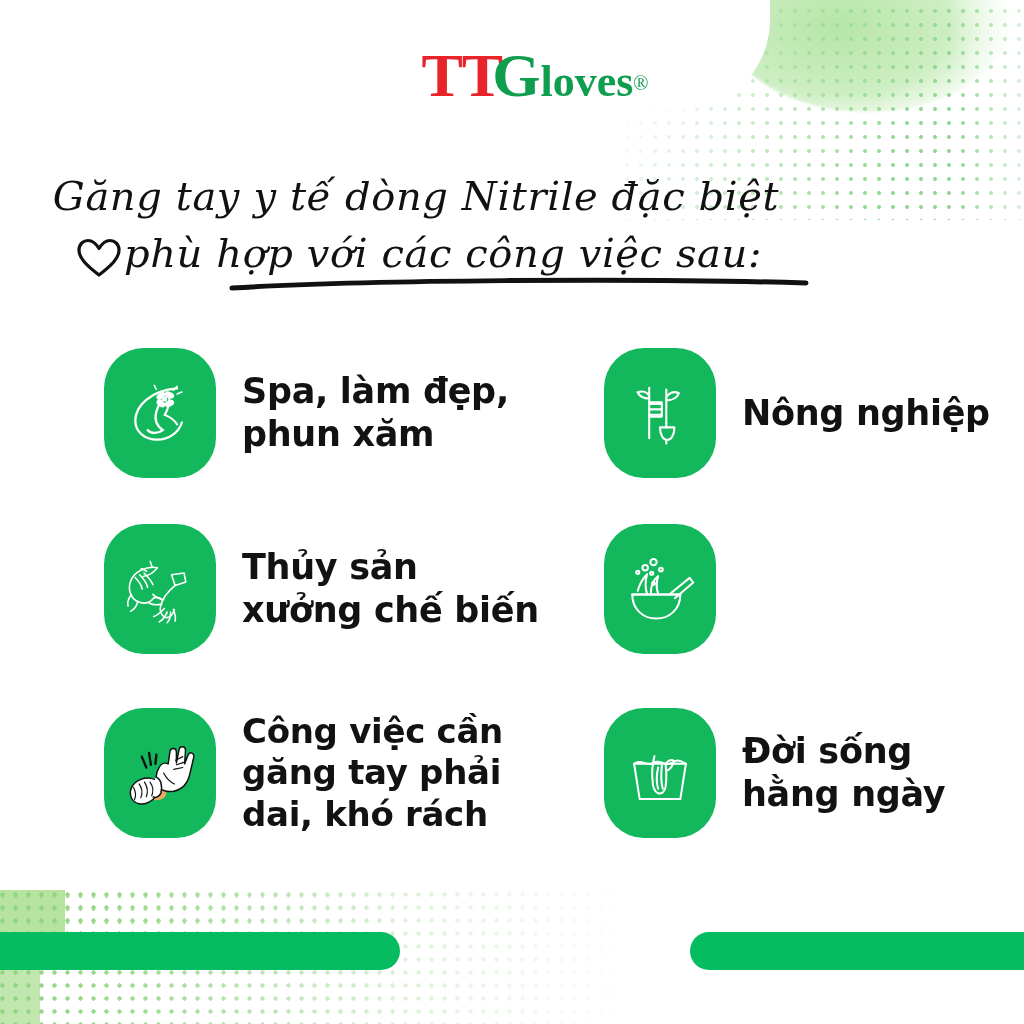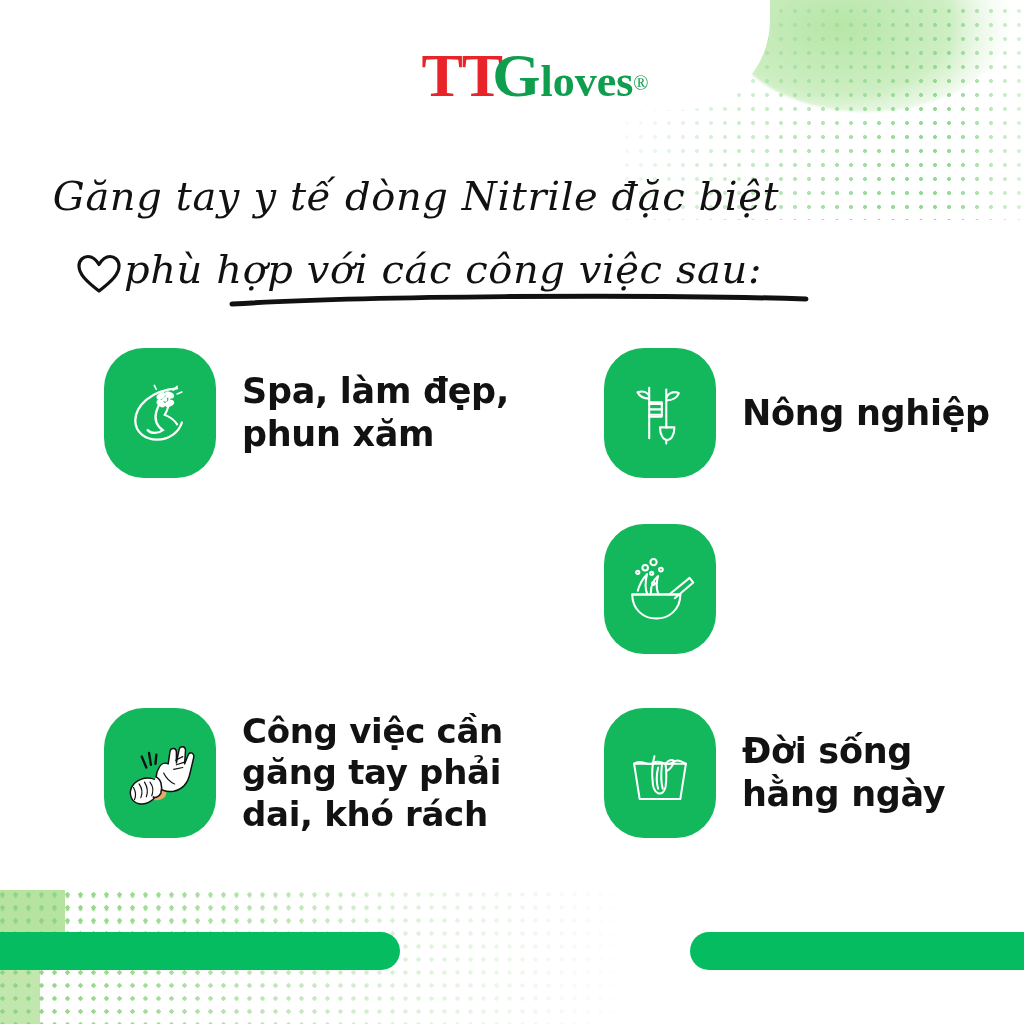--- a/index.html
+++ b/index.html
@@ -95,21 +95,21 @@
     text-align:center;
   }
   .hl-line{
     font-family:"DejaVu Serif",serif;
     font-style:italic;font-weight:400;
     font-size:40px;color:#111111;
     letter-spacing:.6px;line-height:1.42;
     white-space:nowrap;
   }
   .hl-row2{
-    position:relative;display:inline-block;padding-left:54px;margin-top:16px;
+    position:relative;display:inline-block;padding-left:54px;margin-top:0;
   }
   .heart{
     position:absolute;left:6px;top:12px;width:46px;height:40px;
   }
   .underline-wrap{
     position:relative;width:1024px;height:16px;margin-top:-6px;
   }
   .underline-wrap svg{position:absolute;left:0;top:0;}
 
   
@@ -229,20 +229,43 @@
               <path d="M40 56 L56 56 C56 65 52 70 48 70 C44 70 40 65 40 56 Z"></path>
               <line x1="47" y1="52" x2="47" y2="56"></line>
               <line x1="47" y1="70" x2="47" y2="74"></line>
             </g>
           </svg>
         </span>
       </div>
       <div class="label">Nông nghiệp</div>
     </div>
 
+    <div class="cell col-a row-2">
+      <div class="badge">
+        <span>
+          <svg viewBox="0 0 90 80" width="80" height="72">
+            <g fill="none" stroke="#ffffff" stroke-width="1.8" stroke-linecap="round" stroke-linejoin="round">
+
+              <path d="M42 16 C30 14 16 20 12 31 C8 42 13 52 22 55 C28 57 34 55 38 50"></path>
+              <path d="M42 16 C38 22 32 25 26 26 M30 20 L24 17 M36 15 L34 9"></path>
+              <path d="M17 27 C21 31 24 35 25 40 M22 24 C26 28 30 33 31 38 M27 22 C31 26 35 30 37 35"></path>
+              <path d="M13 46 C10 50 8 55 9 59 M20 54 C19 59 16 63 12 65"></path>
+              <path d="M38 50 C42 49 46 50 48 53"></path>
+
+              <path d="M58 24 L72 22 L74 32 L62 36 Z"></path>
+              <path d="M62 36 C55 42 48 50 46 58 C44 64 46 70 51 72 C56 73 60 69 61 63"></path>
+              <path d="M50 62 C46 66 42 70 38 71 M53 66 C51 71 48 75 44 77 M57 66 C57 71 56 75 53 78 M60 63 C62 68 63 72 62 76"></path>
+              <path d="M47 57 C42 58 37 58 33 56 M49 52 C44 51 40 49 37 46"></path>
+            </g>
+          </svg>
+        </span>
+      </div>
+      <div class="label">Thủy sản
+xưởng chế biến</div>
+    </div>
 
     <div class="cell col-b row-2">
       <div class="badge">
         <span>
           <svg viewBox="0 0 80 80" width="74" height="74">
             <g fill="none" stroke="#ffffff" stroke-width="2.2" stroke-linecap="round" stroke-linejoin="round">
               <path d="M10 46 C10 62 22 72 36 72 C50 72 62 62 62 46 Z"></path>
               <path d="M10 46 L62 46"></path>
               <path d="M50 46 L72 28 L76 33 L56 50"></path>
               <path d="M16 42 C18 34 22 28 26 24 C24 32 24 40 26 45"></path>

